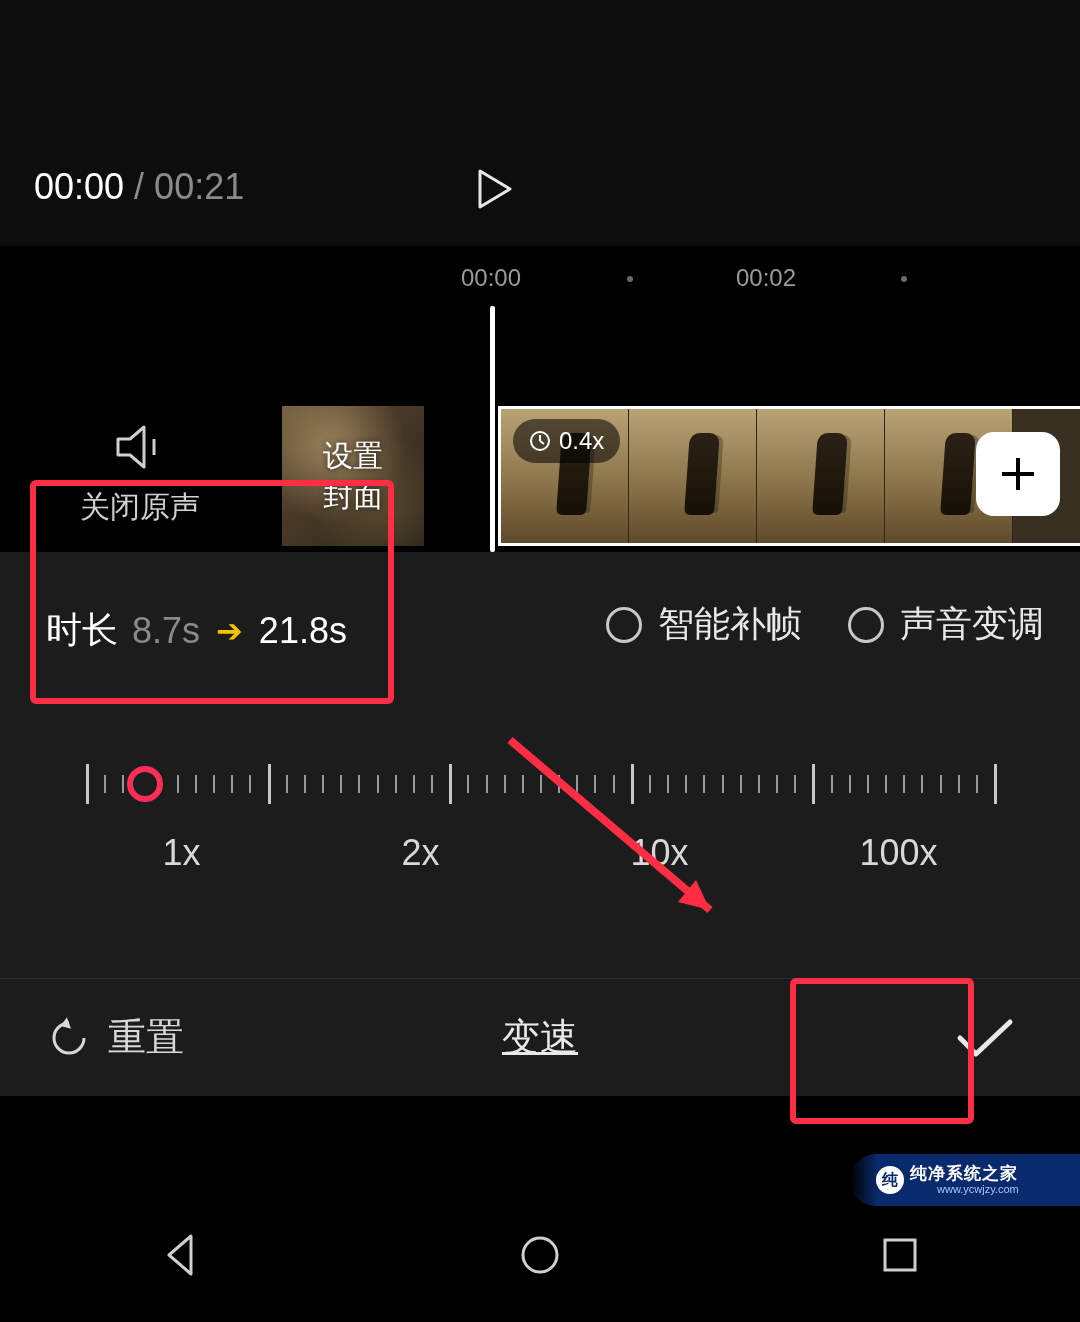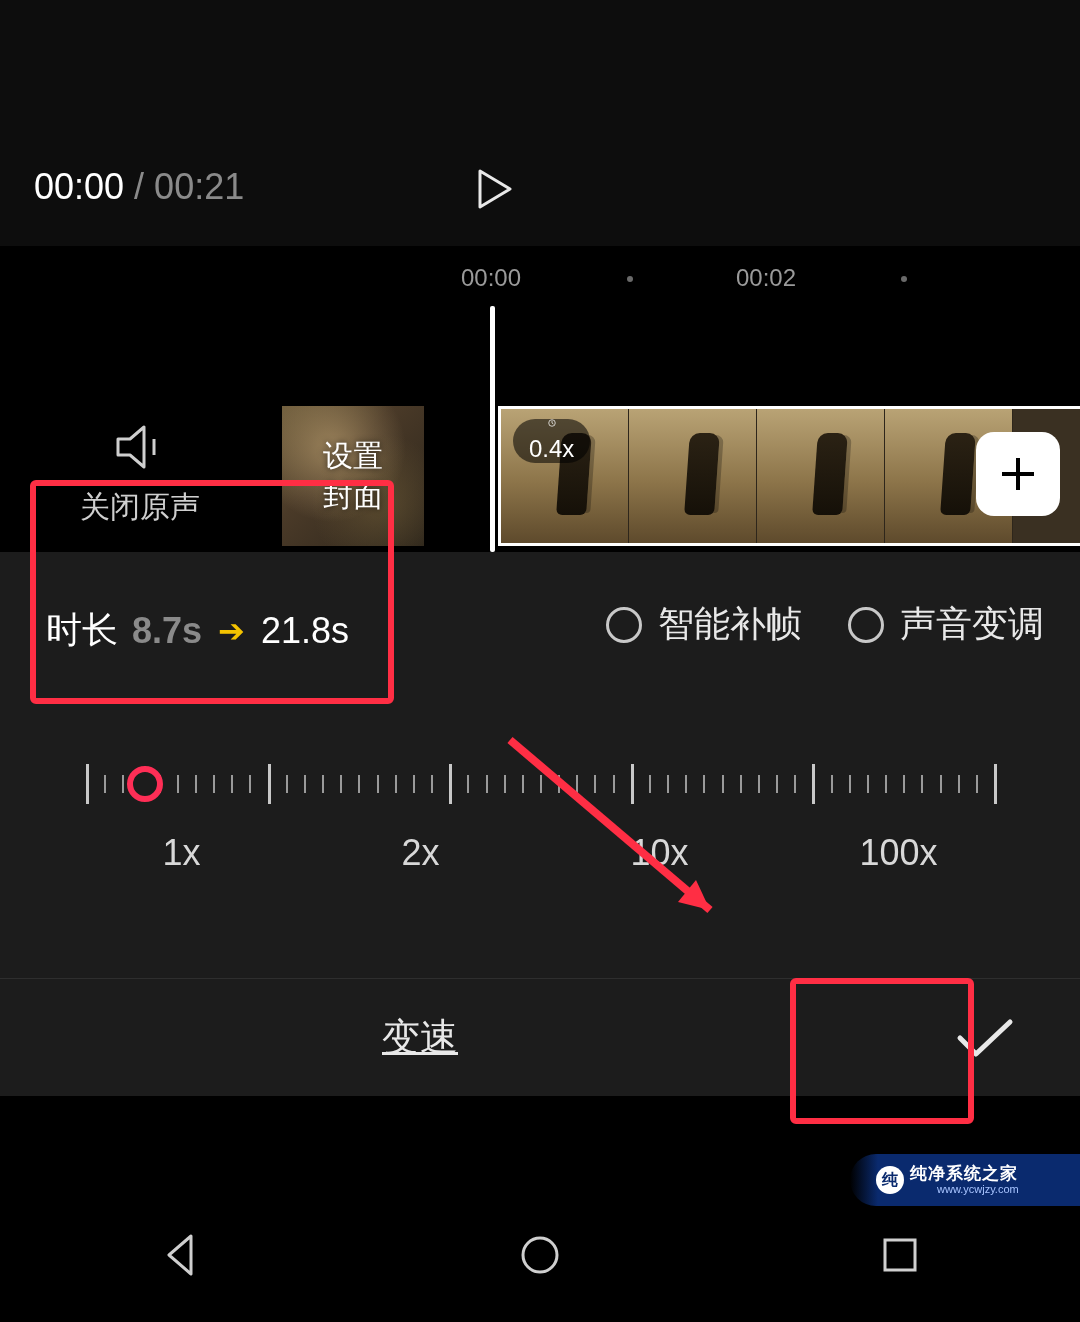--- a/index.html
+++ b/index.html
@@ -23,29 +23,29 @@
   .speaker-icon { width: 52px; height: 44px; }
   .cover-btn { position: absolute; left: 282px; top: 160px; width: 142px; height: 140px; background: linear-gradient(135deg,#6b5a3a,#4a3a28 40%,#2b241a); display: flex; align-items: center; justify-content: center; color: #fff; font-size: 30px; text-align: left; line-height: 1.35; }
   .cover-btn::before { content:""; position:absolute; inset:0; background: radial-gradient(circle at 35% 30%, rgba(200,170,120,.6), transparent 55%), radial-gradient(circle at 70% 70%, rgba(120,100,60,.5), transparent 50%); }
   .cover-btn span { position: relative; z-index: 1; text-shadow: 0 0 6px rgba(0,0,0,.8); }
 
   .clip-track { position: absolute; left: 498px; right: 0; top: 160px; height: 140px; border: 3px solid #fff; border-right: none; background: #3a3022; overflow: hidden; }
   .clip-frames { position: absolute; inset: 0; display: flex; }
   .frame { flex: 0 0 128px; height: 100%; border-right:1px solid rgba(0,0,0,.2); position: relative; overflow:hidden; }
   .frame::before { content:""; position:absolute; inset:0; background: linear-gradient(180deg,#b9a375 0%,#8c7449 55%,#5e4a2c 100%); }
   .frame::after { content:""; position:absolute; left:46%; top:18%; width:30px; height:82px; background: linear-gradient(180deg,#2b2214,#151008); border-radius:10px 10px 6px 6px; transform: skewX(-4deg); box-shadow: 6px 0 0 -2px rgba(0,0,0,.25); }
-  .speed-badge { position: absolute; left: 12px; top: 10px; height: 44px; background: rgba(0,0,0,.55); border-radius: 22px; display: flex; align-items: center; gap: 8px; padding: 0 16px; font-size: 24px; z-index: 2; flex-direction: column; }
+  .speed-badge { position: absolute; left: 12px; top: 10px; height: 44px; background: rgba(0,0,0,.55); border-radius: 22px; display: flex; align-items: center; gap: 8px; padding: 0 16px; font-size: 24px; z-index: 2; }
   .speed-badge svg { width: 22px; height: 22px; }
   .add-clip { position: absolute; right: 20px; top: 186px; width: 84px; height: 84px; background: #fff; border-radius: 18px; display: flex; align-items: center; justify-content: center; z-index: 6; }
   .add-clip svg { width: 40px; height: 40px; stroke: #000; }
 
   .options-area { height: 426px; background: #1c1c1c; position: relative; padding-top: 54px; }
   .duration-row { display: flex; align-items: center; gap: 14px; font-size: 36px; position: absolute; left: 46px; top: 54px; }
   .dur-label { color: #ffffff; }
-  .dur-orig { color: #8a8a8a; font-weight: bold; }
+  .dur-orig { color: #8a8a8a; }
   .dur-arrow { color: #f4c300; font-size: 32px; margin: 0 2px; }
   .dur-new { color: #fff; font-weight: 500; }
   .option-radios { position: absolute; right: 36px; top: 48px; display: flex; gap: 46px; }
   .radio-item { display: flex; align-items: center; gap: 16px; font-size: 36px; color: #e8e8e8; }
   .radio-circle { width: 36px; height: 36px; border: 3px solid #c8c8c8; border-radius: 50%; }
 
   .speed-ruler { position: absolute; left: 86px; right: 86px; top: 208px; height: 48px; }
   .sr-track { position: absolute; left: 0; right: 0; top: 50%; height: 2px; }
   .sr-tick { position: absolute; background: #9a9a9a; width: 2px; }
   .sr-tick.major { height: 40px; top: -20px; width: 3px; background: #c8c8c8; }
@@ -215,20 +215,27 @@
   </div>
   <div class="speed-labels">
     <span>1x</span>
     <span>2x</span>
     <span>10x</span>
     <span>100x</span>
   </div>
 </div>
 
 <div class="bottom-bar">
+  <div class="reset-btn">
+    <svg viewBox="0 0 42 42">
+        <path d="M21 6 A15 15 0 1 0 36 21" fill="none" stroke="#d8d8d8" stroke-width="3"></path>
+        <path d="M21 0 L21 12 L12 6 Z" fill="#d8d8d8" transform="rotate(-20 21 6)"></path>
+      </svg>
+    <span>重置</span>
+  </div>
   <div class="panel-title">变速</div>
   <div class="confirm-btn">
     <svg viewBox="0 0 62 44">
         <path d="M6 22 L22 38 L56 6" fill="none" stroke-width="5" stroke-linecap="round" stroke-linejoin="round"></path>
       </svg>
   </div>
 </div>
 
 <div class="navbar">
   <div><svg viewBox="0 0 50 50">

